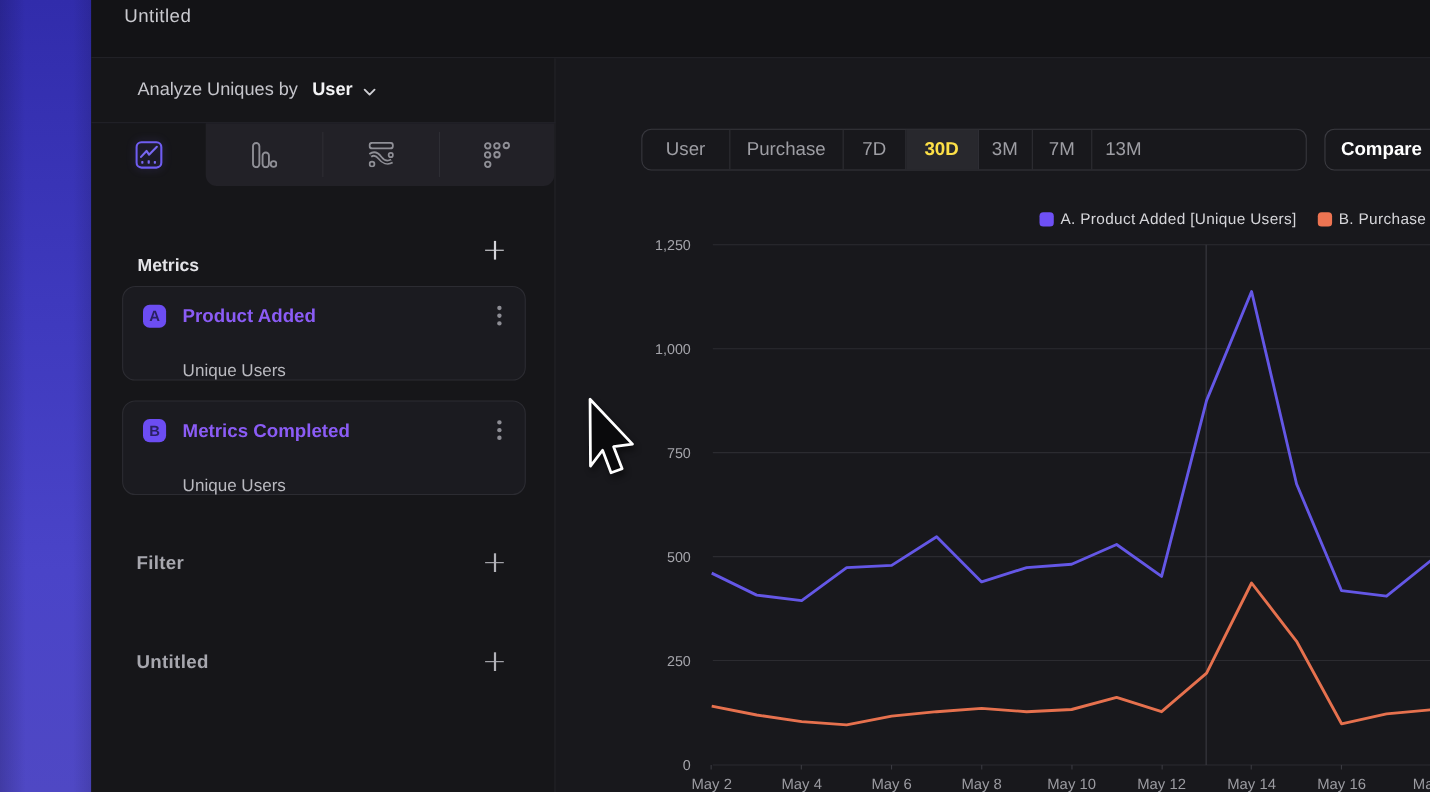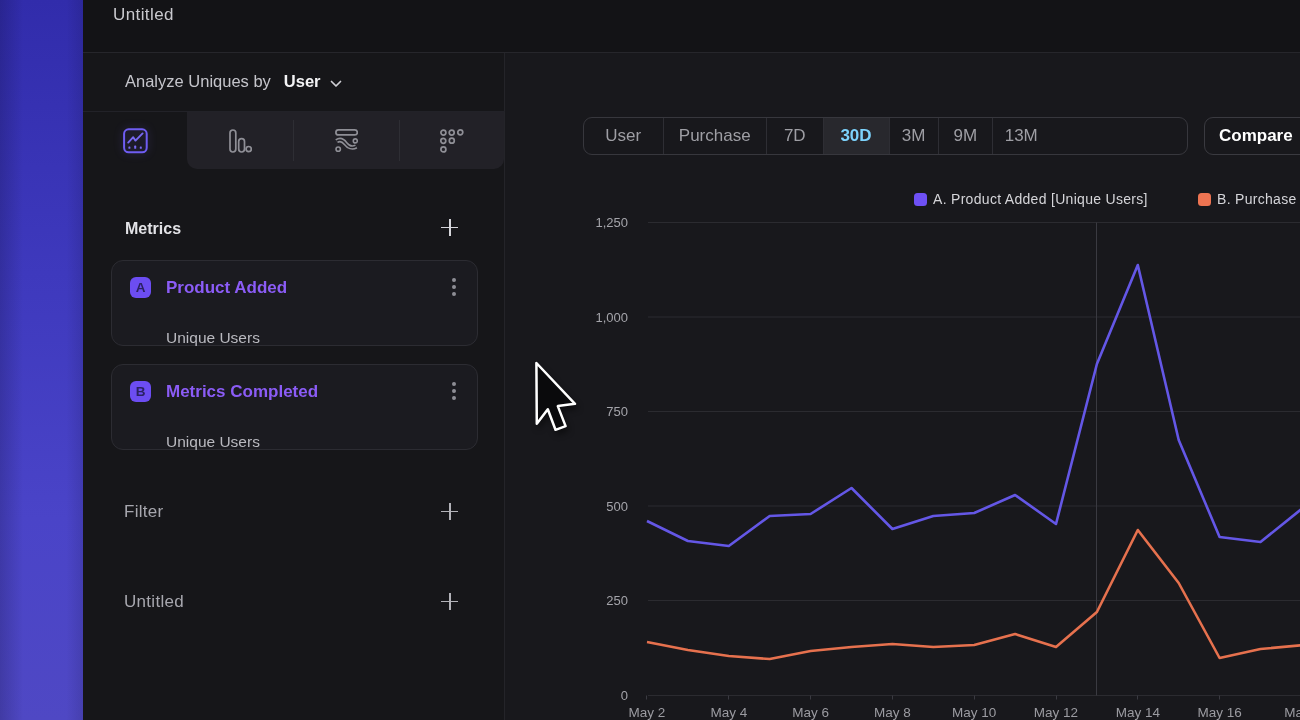--- a/index.html
+++ b/index.html
@@ -37,28 +37,28 @@
   .plus:after { left:0; top:7.7px; width:17px; height:1.6px; }
   .card { position:absolute; left:28px; width:367px; height:86px; background:#1b1b20;
     border:1px solid #2c2c32; border-radius:12px; }
   .badge { position:absolute; left:18px; top:16px; width:21px; height:21px; border-radius:6px;
     background:#6c4df2; color:#2a2163; font-size:13.5px; font-weight:bold;
     display:flex; align-items:center; justify-content:center; }
   .ctitle { position:absolute; left:54px; top:17px; font-size:17px; font-weight:bold; color:#8b5cf6; }
   .csub { position:absolute; left:54px; top:68px; font-size:15.5px; color:#b9b9bf; }
   .kebab { position:absolute; right:21px; top:17px; width:4px; }
   .kebab i { display:block; width:3.8px; height:3.8px; border-radius:50%; background:#8d8d94; margin-bottom:3.4px; }
-  .rowlab { position:absolute; left:41px; font-size:17px; letter-spacing:.3px; color:#a7a7ae; }
+  .rowlab { position:absolute; left:41px; font-size:17px; letter-spacing:.3px; color:#a7a7ae;font-weight:bold; }
   
   #seg { left:583px; top:117px; width:605px; height:38px; border:1px solid #37373d;
     border-radius:9px; display:flex; color:#9e9ea4; font-size:17px; }
   #seg .s { display:flex; align-items:center; justify-content:center; height:100%;
     border-right:1px solid #2e2e34; }
   #seg .s:last-child { border-right:none; }
-  #seg .active { background:#28282d; color:#7dd3fc; font-weight:bold; }
+  #seg .active { background:#28282d; color:#fde047; font-weight:bold; }
   #compare { left:1204px; top:117px; width:130px; height:38px; border:1px solid #3a3a40;
     border-radius:9px; color:#fff; font-size:17px; font-weight:bold;
     display:flex; align-items:center; padding-left:14px; }
   .leg { position:absolute; top:191px; display:flex; align-items:center; font-size:14px; letter-spacing:.3px; color:#d5d5d9; white-space:nowrap; }
   .sw { width:13px; height:13px; border-radius:3.5px; margin-right:6px; }
   #cursor { left:526px; top:352px; filter:drop-shadow(2px 4px 3px rgba(0,0,0,.45)); }
 </style>
 </head>
 <body>
 <div class="abs" id="strip"></div>
@@ -106,21 +106,21 @@
     <div id="activetab">
       <svg width="25" height="26" viewBox="0 0 25 26">
         <rect x="1.1" y="1.3" width="22.6" height="23" rx="4.5" fill="none" stroke="#6f5df2" stroke-width="2"></rect>
         <path d="M5.2 14.6 L10.2 9.2 L12.5 12.6 L19.6 5.4" fill="none" stroke="#7868f2" stroke-width="1.9" stroke-linecap="round" stroke-linejoin="round"></path>
         <rect x="5.4" y="18.4" width="2" height="2.4" rx="0.6" fill="#7868f2"></rect>
         <rect x="11.2" y="17.6" width="2" height="3.2" rx="0.6" fill="#7868f2"></rect>
         <rect x="16.8" y="18.4" width="2" height="2.4" rx="0.6" fill="#7868f2"></rect>
       </svg>
     </div>
   </div>
-  <div id="metricshead" style="position:absolute; left:42px; top:167px">Metrics</div>
+  <div id="metricshead" style="position:absolute; left:42px; top:180px">Metrics</div>
   <div class="plus" style="left:358px; top:166px"></div>
   <div class="card" style="top:207px">
     <div class="badge">A</div>
     <div class="ctitle">Product Added</div>
     <div class="csub">Unique Users</div>
     <div class="kebab">
         <i></i>
         <i></i>
         <i></i>
       </div>
@@ -140,26 +140,26 @@
   <div class="rowlab" style="top:539px">Untitled</div>
   <div class="plus" style="left:358px; top:540px; color:#b2b2b8"></div>
 </div>
 
 <div class="abs" id="seg">
   <div class="s" style="width:79.5px">User</div>
   <div class="s" style="width:103.5px">Purchase</div>
   <div class="s" style="width:56.5px">7D</div>
   <div class="s active" style="width:66px">30D</div>
   <div class="s" style="width:49px">3M</div>
-  <div class="s" style="width:54.5px">9M</div>
+  <div class="s" style="width:54.5px">7M</div>
   <div class="s" style="width:56.5px">13M</div>
 </div>
 <div class="abs" id="compare">Compare</div>
 
-<div class="leg" style="left:914px"><span class="sw" style="background:#6e50f5"></span>A. Product Added [Unique Users]</div>
+<div class="leg" style="left:945px"><span class="sw" style="background:#6e50f5"></span>A. Product Added [Unique Users]</div>
 <div class="leg" style="left:1198px"><span class="sw" style="background:#ed7452"></span>B. Purchase Co</div>
 
 <svg class="abs" style="left:505px; top:190px" width="795" height="530" viewBox="505 190 795 530">
   <g stroke="#2b2b30" stroke-width="1">
     <line x1="648" y1="222.5" x2="1300" y2="222.5"></line>
     <line x1="648" y1="317" x2="1300" y2="317"></line>
     <line x1="648" y1="411.5" x2="1300" y2="411.5"></line>
     <line x1="648" y1="506" x2="1300" y2="506"></line>
     <line x1="648" y1="600.5" x2="1300" y2="600.5"></line>
     <line x1="648" y1="695.5" x2="1300" y2="695.5"></line>

